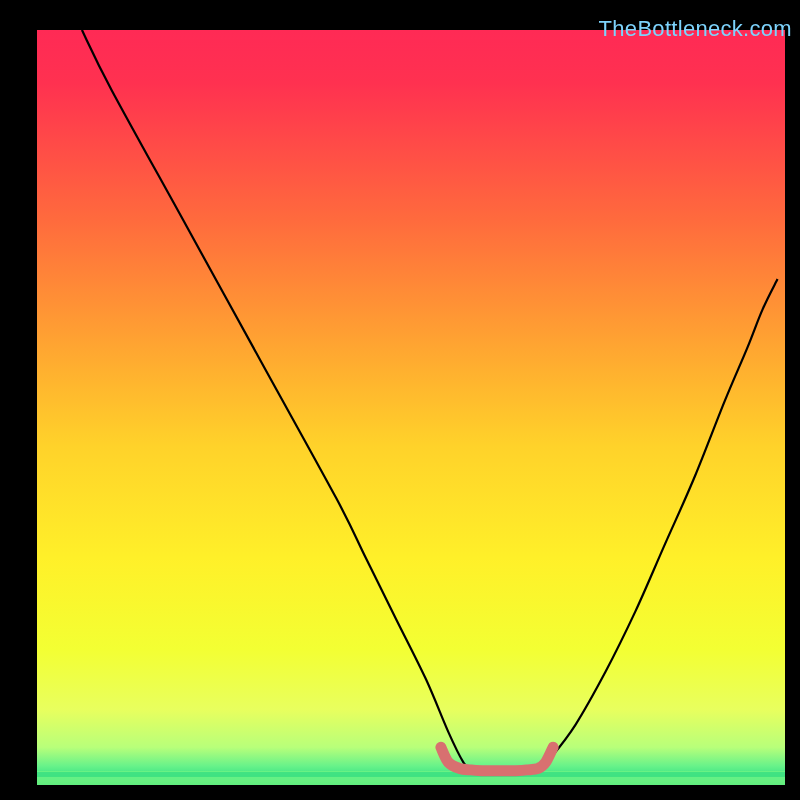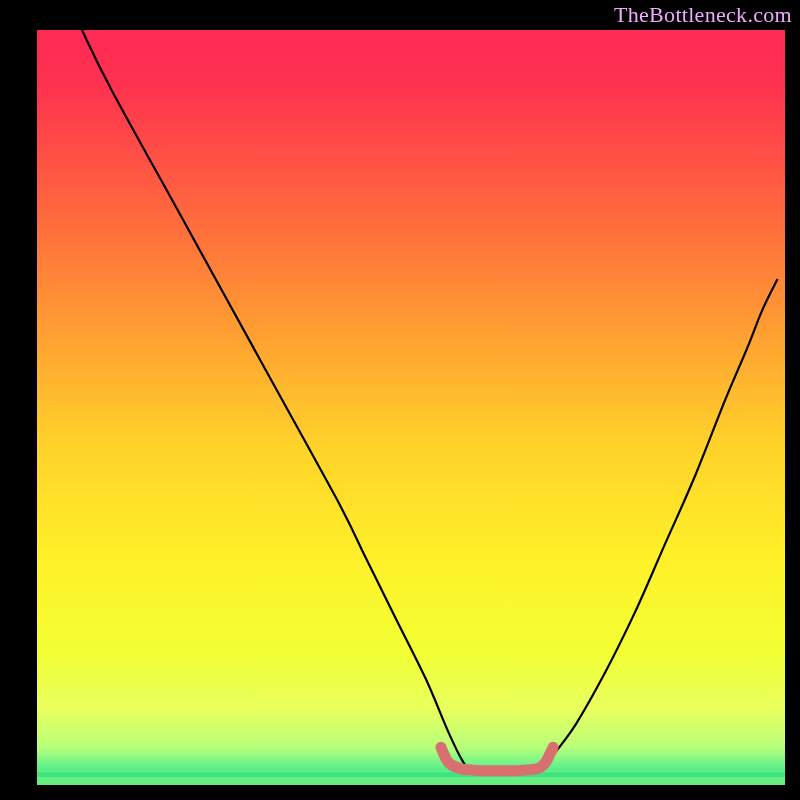--- a/index.html
+++ b/index.html
@@ -10,26 +10,26 @@
     background: #000000;
     overflow: hidden;
   }
   .stage {
     position: relative;
     width: 800px;
     height: 800px;
   }
   .attribution {
     position: absolute;
-    top: 2px;
+    top: 16px;
     right: 8px;
-    font-family: Liberation Serif, serif;
+    font-family: Liberation Sans, sans-serif;
     font-size: 22px;
     font-weight: 500;
-    color: #f0abfc;
+    color: #7dd3fc;
     letter-spacing: 0.3px;
     z-index: 5;
   }
   svg.plot {
     position: absolute;
     left: 0;
     top: 0;
     width: 800px;
     height: 800px;
     display: block;

